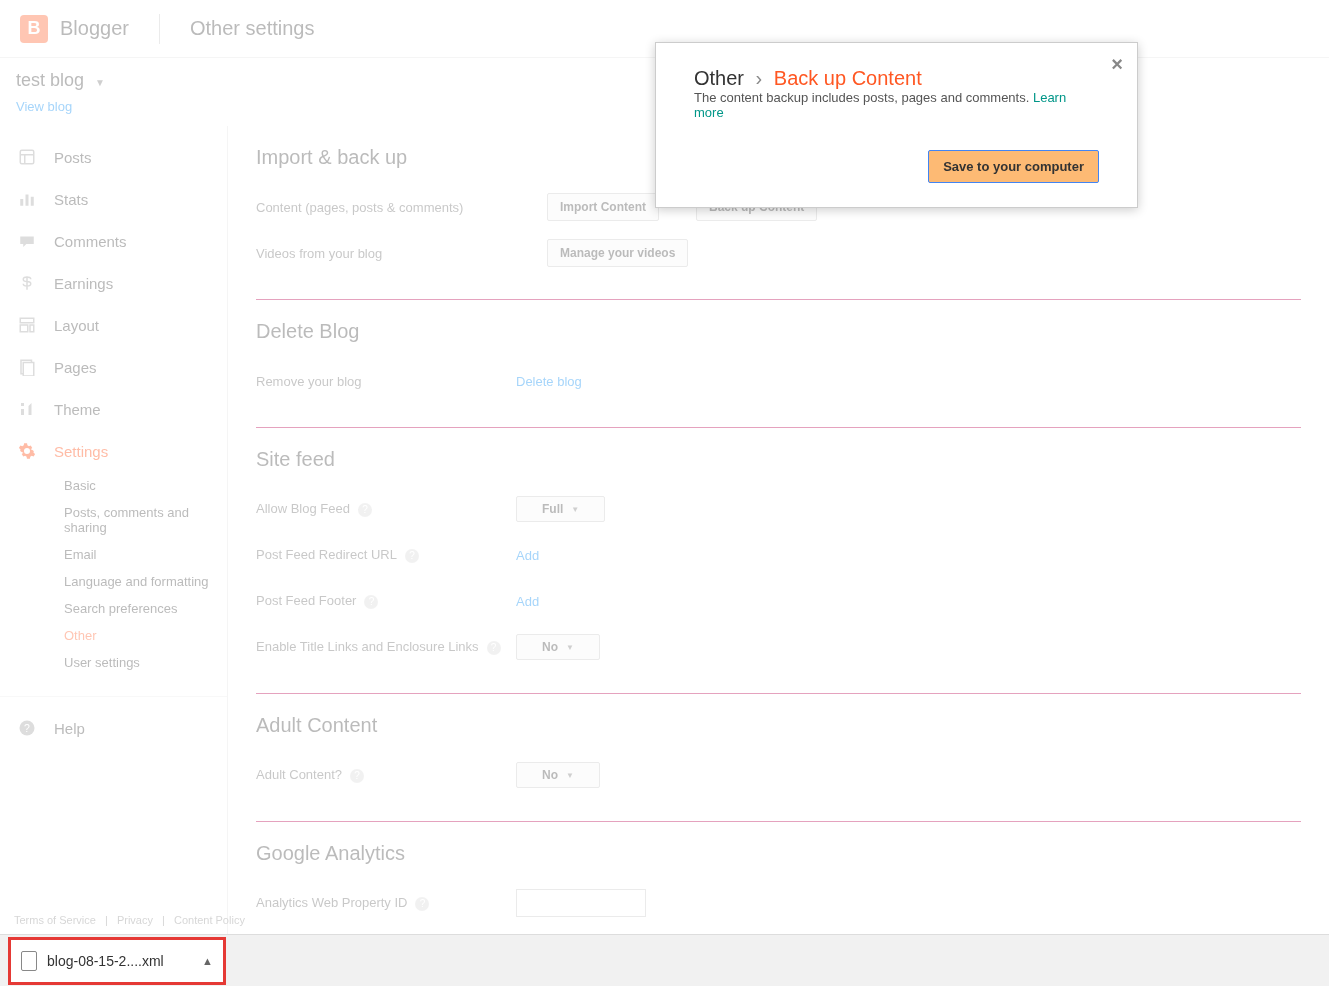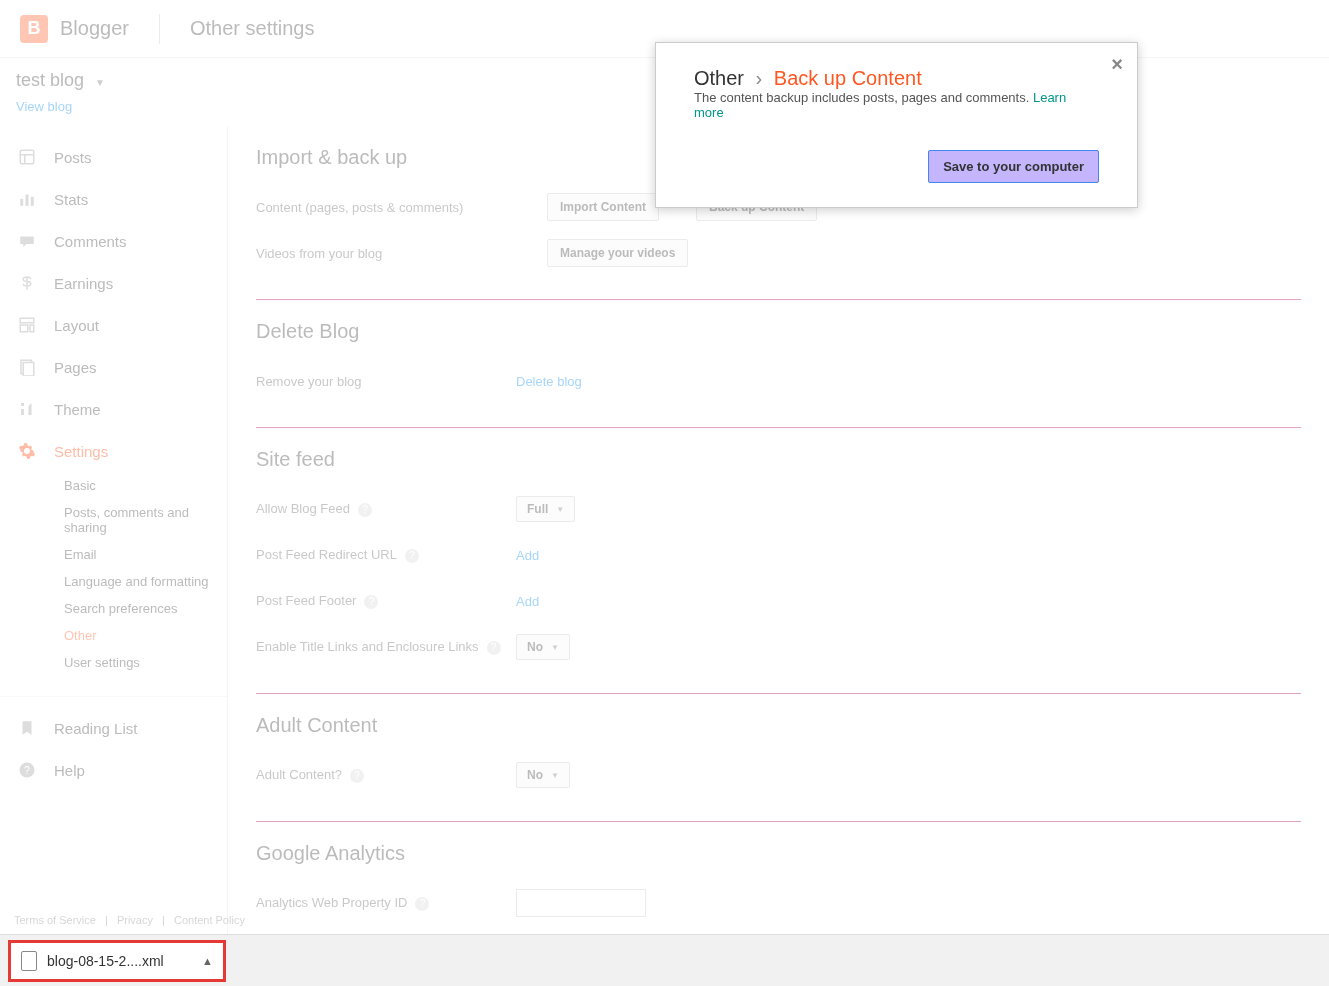--- a/index.html
+++ b/index.html
@@ -24,40 +24,40 @@
 .sub-nav-item { padding: 6px 0; font-size: 13px; color: #555; cursor: pointer; }
 .sub-nav-item.active { color: #ff7043; }
 .content { flex: 1; padding: 20px 28px; }
 .section { border-bottom: 1px solid #be185d; padding-bottom: 20px; margin-bottom: 20px; }
 .section-title { font-size: 20px; color: #555; margin-bottom: 18px; }
 .row { display: flex; align-items: center; min-height: 40px; margin-bottom: 6px; }
 .row-label { width: 260px; font-size: 13px; color: #777; }
 .help-icon { display: inline-block; width: 14px; height: 14px; border-radius: 50%; background: #ddd; color: #fff; font-size: 10px; text-align: center; line-height: 14px; margin-left: 8px; }
 .btn { border: 1px solid #ccc; background: #f7f7f7; color: #555; font-size: 12px; padding: 6px 12px; border-radius: 2px; cursor: pointer; margin-right: 6px; font-weight: bold; margin-left: 31px; }
 .link-text { color: #2196f3; font-size: 13px; cursor: pointer; }
-.select-btn { border: 1px solid #ccc; background: #f7f7f7; font-size: 12px; padding: 5px 10px; border-radius: 2px; display: inline-flex; align-items: center; gap: 8px; cursor: pointer; color: #555; font-weight: bold; }
+.select-btn { border: 1px solid #ccc; background: #f7f7f7; font-size: 12px; padding: 5px 25px; border-radius: 2px; display: inline-flex; align-items: center; gap: 8px; cursor: pointer; color: #555; font-weight: bold; }
 .select-arrow { font-size: 8px; color: #888; }
 .text-input { border: 1px solid #ccc; height: 28px; width: 130px; padding: 0 6px; }
 .footer-links { position: absolute; bottom: 60px; left: 8px; font-size: 11px; color: #999; }
 .footer-links span { padding: 0 6px; }
 .download-bar { position: absolute; bottom: 0; left: 0; right: 0; height: 52px; background: #f1f1f1; border-top: 1px solid #ddd; display: flex; align-items: center; padding: 0 8px; z-index: 20; }
-.download-chip { border: 3px solid #e53935; background: #fff; height: 42px; width: 218px; display: flex; align-items: center; padding: 0 10px; gap: 10px; z-index: 21; }
+.download-chip { border: 3px solid #e53935; background: #fff; height: 48px; width: 218px; display: flex; align-items: center; padding: 0 10px; gap: 10px; z-index: 21; }
 .file-icon { width: 16px; height: 20px; border: 1px solid #888; border-radius: 2px; position: relative; }
 .download-name { font-size: 14px; color: #333; flex: 1; }
 .chevron-up { font-size: 11px; color: #666; }
 .modal { position: absolute; top: 42px; left: 655px; width: 483px; background: #fff; border: 1px solid #ccc; box-shadow: 0 2px 10px rgba(0,0,0,.2); z-index: 10; padding: 24px 38px 24px 38px; }
 .modal-close { position: absolute; top: 10px; right: 14px; font-size: 20px; color: #888; cursor: pointer; font-weight: bold; }
 .modal-title { font-size: 20px; }
 .bc-other { color: #333; }
 .bc-sep { color: #888; padding: 0 6px; }
 .bc-current { color: #ff5722; }
 .modal-desc { font-size: 13px; color: #555; margin-bottom: 30px; }
 .learn-more { color: #009688; cursor: pointer; }
 .modal-actions { display: flex; justify-content: flex-end; }
-.save-btn { border: 1px solid #4285f4; background: #c4b5fd; color: #333; font-size: 13px; padding: 8px 14px; border-radius: 2px; cursor: pointer; font-weight: bold; }
+.save-btn { border: 1px solid #4285f4; background: #fdba74; color: #333; font-size: 13px; padding: 8px 14px; border-radius: 2px; cursor: pointer; font-weight: bold; }
 </style>
 </head>
 <body>
 
 <div class="header">
   <div class="logo-box">B</div>
   <span class="logo-text">Blogger</span>
   <div class="header-divider"></div>
   <span class="header-title">Other settings</span>
 </div>
@@ -150,28 +150,20 @@
       <div class="sub-nav-item">Language and formatting</div>
       <div class="sub-nav-item">Search preferences</div>
       <div class="sub-nav-item active">Other</div>
       <div class="sub-nav-item">User settings</div>
     </div>
     <div style="height:20px"></div>
     <div style="border-top:1px solid #eee; margin:0 0 10px 0;"></div>
     <div class="nav-item">
       <span class="nav-icon">
           <svg width="18" height="18" viewBox="0 0 24 24" fill="currentColor">
-            <path d="M6 3h12v18l-6-4-6 4z"></path>
-          </svg>
-        </span>
-      <span>Reading List</span>
-    </div>
-    <div class="nav-item">
-      <span class="nav-icon">
-          <svg width="18" height="18" viewBox="0 0 24 24" fill="currentColor">
             <circle cx="12" cy="12" r="10"></circle>
             <text x="12" y="17" text-anchor="middle" fill="white" font-size="14">?</text>
           </svg>
         </span>
       <span>Help</span>
     </div>
   </div>
 
   <div class="content">
     <div class="section">

